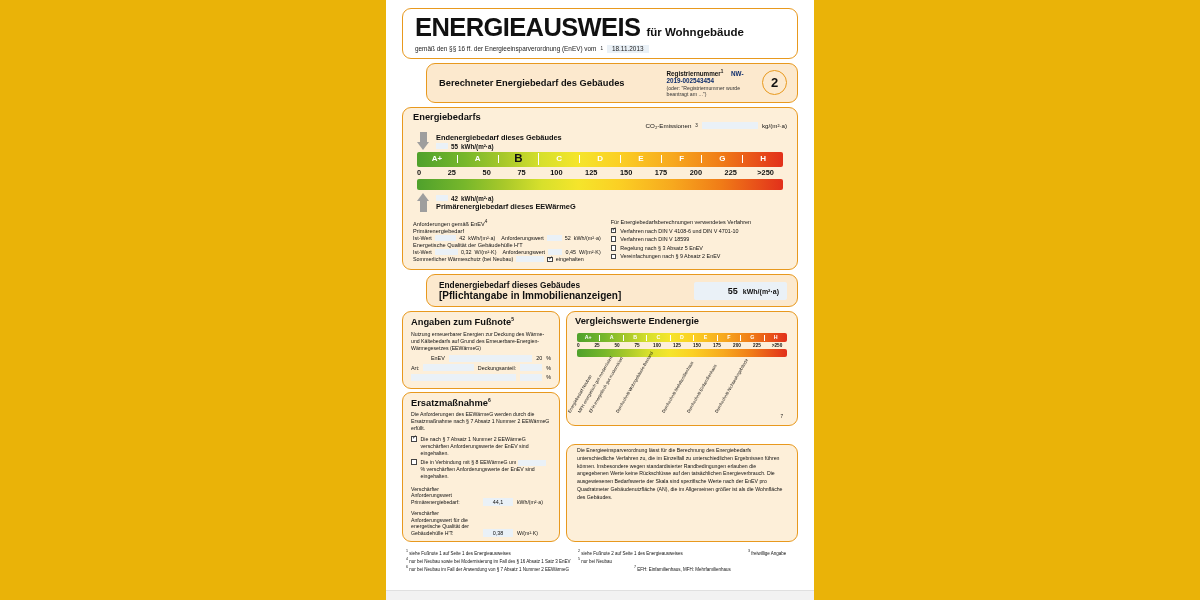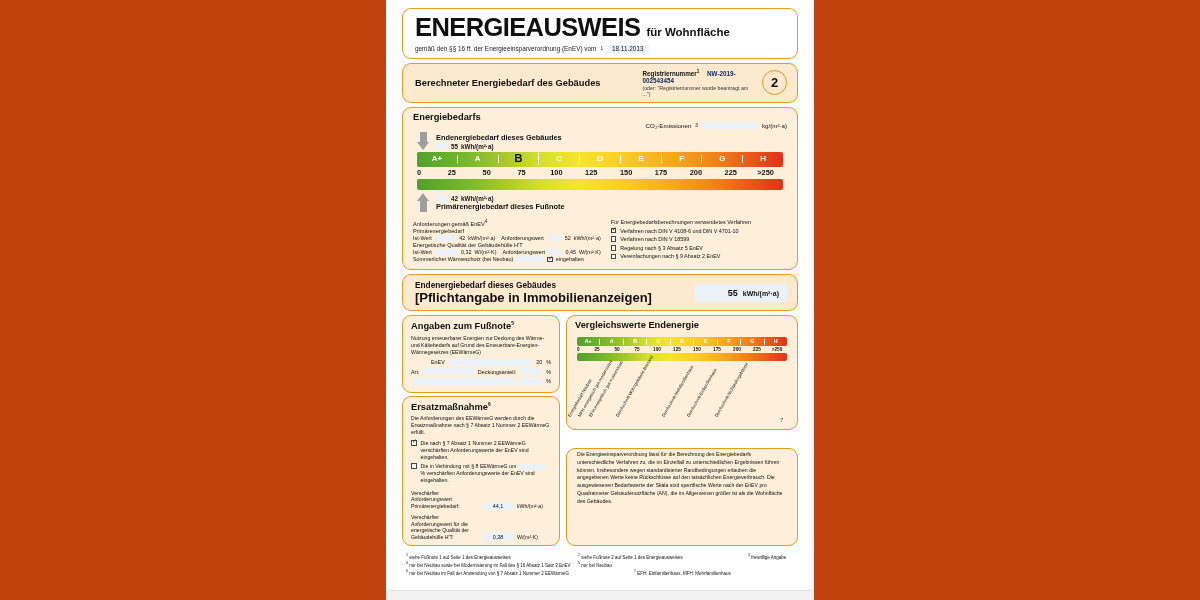--- a/index.html
+++ b/index.html
@@ -6,21 +6,21 @@
   html, body {
     margin: 0; padding: 0;
     width: 1200px; height: 600px;
     background: #000;
     font-family: "Liberation Sans", sans-serif;
     overflow: hidden;
   }
   #viewport {
     position: relative;
     width: 1200px; height: 600px;
-    background: #c2410c;
+    background: #eab308;
   }
   
   #page {
     position: absolute;
     left: 386px; top: 0;
     width: 428px; height: 600px;
     background: #ffffff;
   }
   #sheet {
     position: absolute;
@@ -38,21 +38,21 @@
   }
 
   
   .obox {
     border: 1.6px solid #E8991E;
     border-radius: 9px;
     background: #fff;
     margin-bottom: 4px;
     position: relative;
   }
-  .obox.tint { background: #FCE9CE; }
+  .obox.tint { background: #FCE9CE; margin-left: 24px; }
   .obox.tintlight { background: #FDEFD9; }
 
   
   .hdr { padding: 6px 10px 5px 12px; }
   .hdr-line1 { display: flex; align-items: baseline; }
   .title-main {
     font-size: 25.5px; font-weight: bold; letter-spacing: -0.6px;
     color: #111; line-height: 1;
   }
   .title-sub {
@@ -193,21 +193,21 @@
     font-size: 5.4px; color: #111; margin: 2.6px 0;
   }
 
   
   .pflicht {
     display: flex; align-items: center;
     padding: 5px 10px 5px 12px;
   }
   .pflicht-l { flex: 1; }
   .pflicht-t1 { font-size: 8.3px; font-weight: bold; color: #111; }
-  .pflicht-t2 { font-size: 13px; font-weight: bold; color: #111; }
+  .pflicht-t2 { font-size: 10px; font-weight: bold; color: #111; }
   .pflicht-r {
     background: #EAF1F7; padding: 4px 8px 4px 34px;
     display: flex; align-items: baseline; gap: 5px;
     border-radius: 2px;
   }
   .pflicht-val { font-size: 9px; font-weight: bold; color: #111; }
   .pflicht-unit { font-size: 7px; font-weight: bold; color: #111; }
 
   
   .lower { display: flex; gap: 6px; }
@@ -296,21 +296,21 @@
 </head>
 <body>
 
 <div id="viewport">
   <div id="page">
     <div id="sheet">
 
       <div class="obox hdr">
         <div class="hdr-line1">
           <span class="title-main">ENERGIEAUSWEIS</span>
-          <span class="title-sub">für Wohnfläche</span>
+          <span class="title-sub">für Wohngebäude</span>
         </div>
         <div class="hdr-line2">
           <span>gemäß den §§ 16 ff. der Energieeinsparverordnung (EnEV) vom</span>
           <span class="sup">1</span>
           <span class="date-field">18.11.2013</span>
         </div>
       </div>
 
       <div class="obox tint band2">
         <div class="band2-title">Berechneter Energiebedarf des Gebäudes</div>
@@ -377,21 +377,21 @@
           <div class="bar-grad2"></div>
 
           <div class="arrowrow" style="margin-top:3px;">
             <div class="arrow-up"></div>
             <div>
               <div class="arrlabel-val">
                 <span class="valblank"></span>
                 <span>42</span>
                 <span>kWh/(m²·a)</span>
               </div>
-              <div class="arrlabel-top">Primärenergiebedarf dieses Fußnote</div>
+              <div class="arrlabel-top">Primärenergiebedarf dieses EEWärmeG</div>
             </div>
           </div>
         </div>
 
         <div class="datacols">
           <div class="dcol-l">
             <div class="d-head">
               <span>Anforderungen gemäß EnEV</span><span class="sup">4</span>
             </div>
             <div class="d-sub">Primärenergiebedarf</div>

